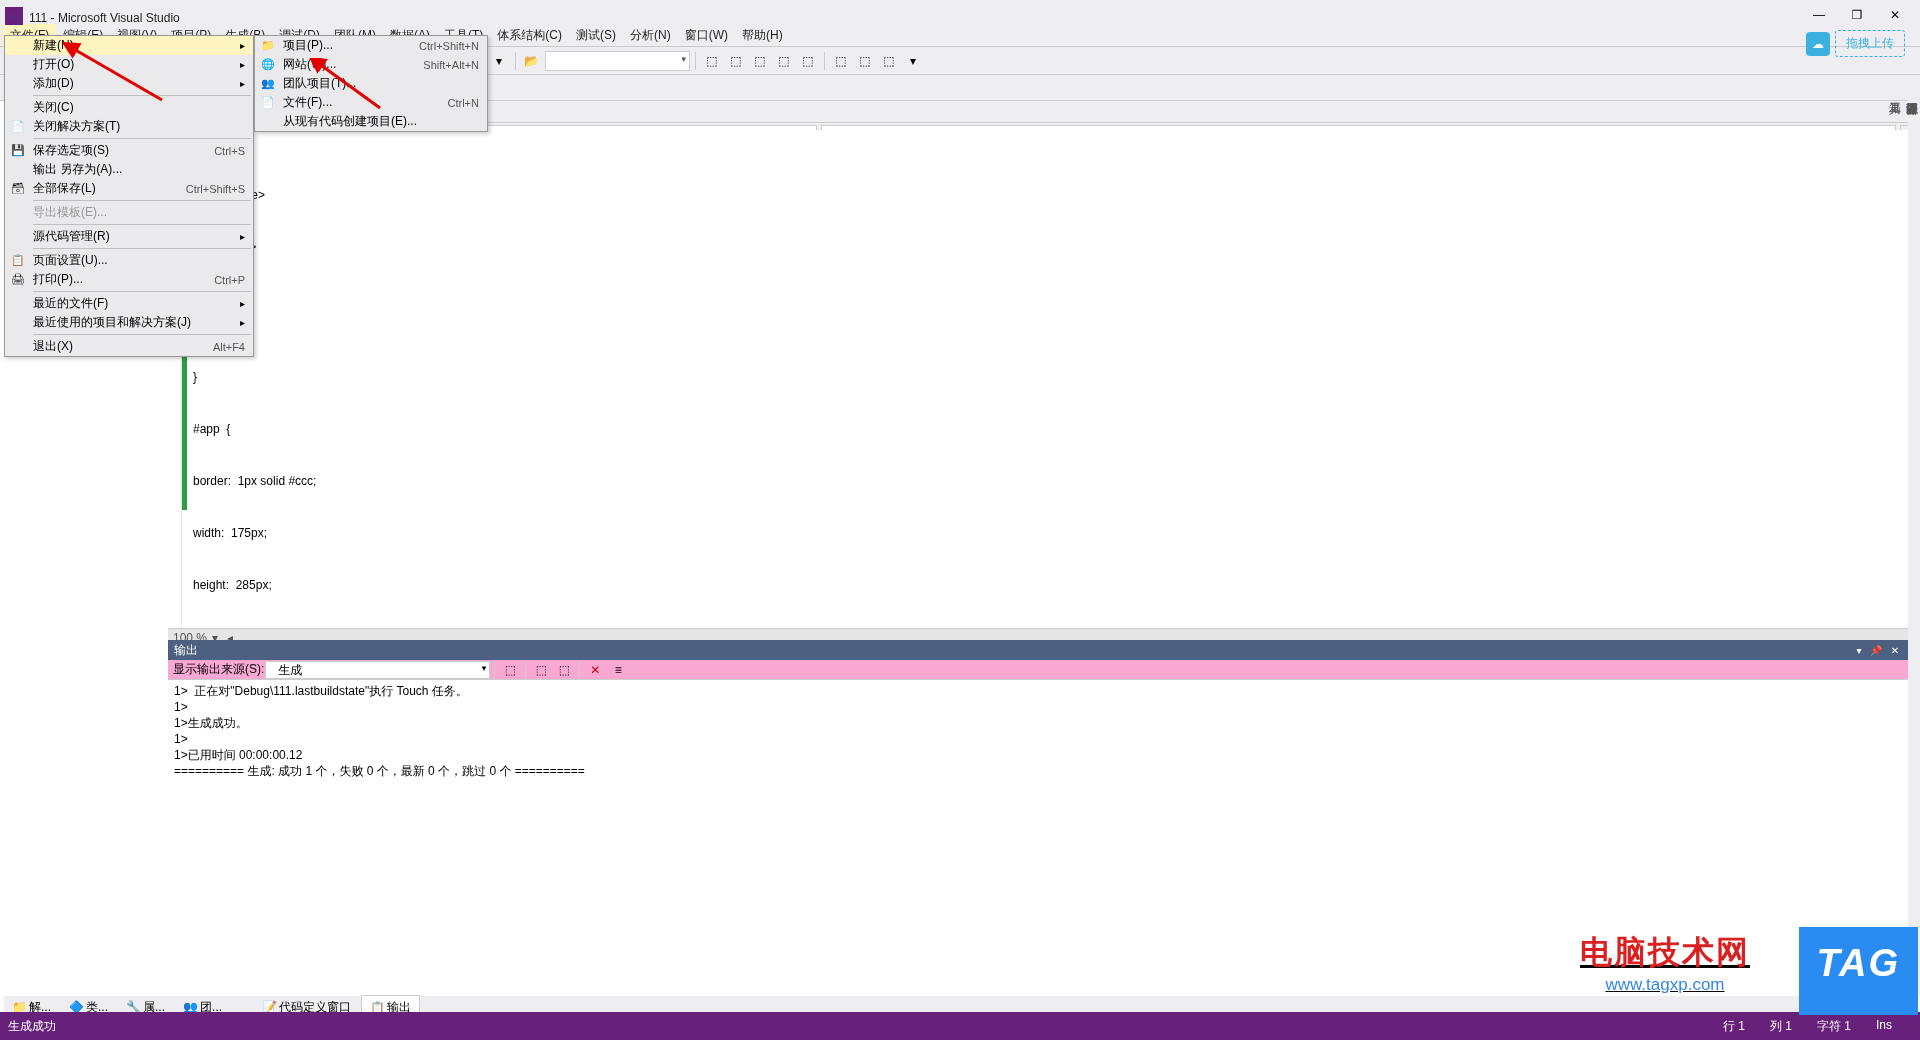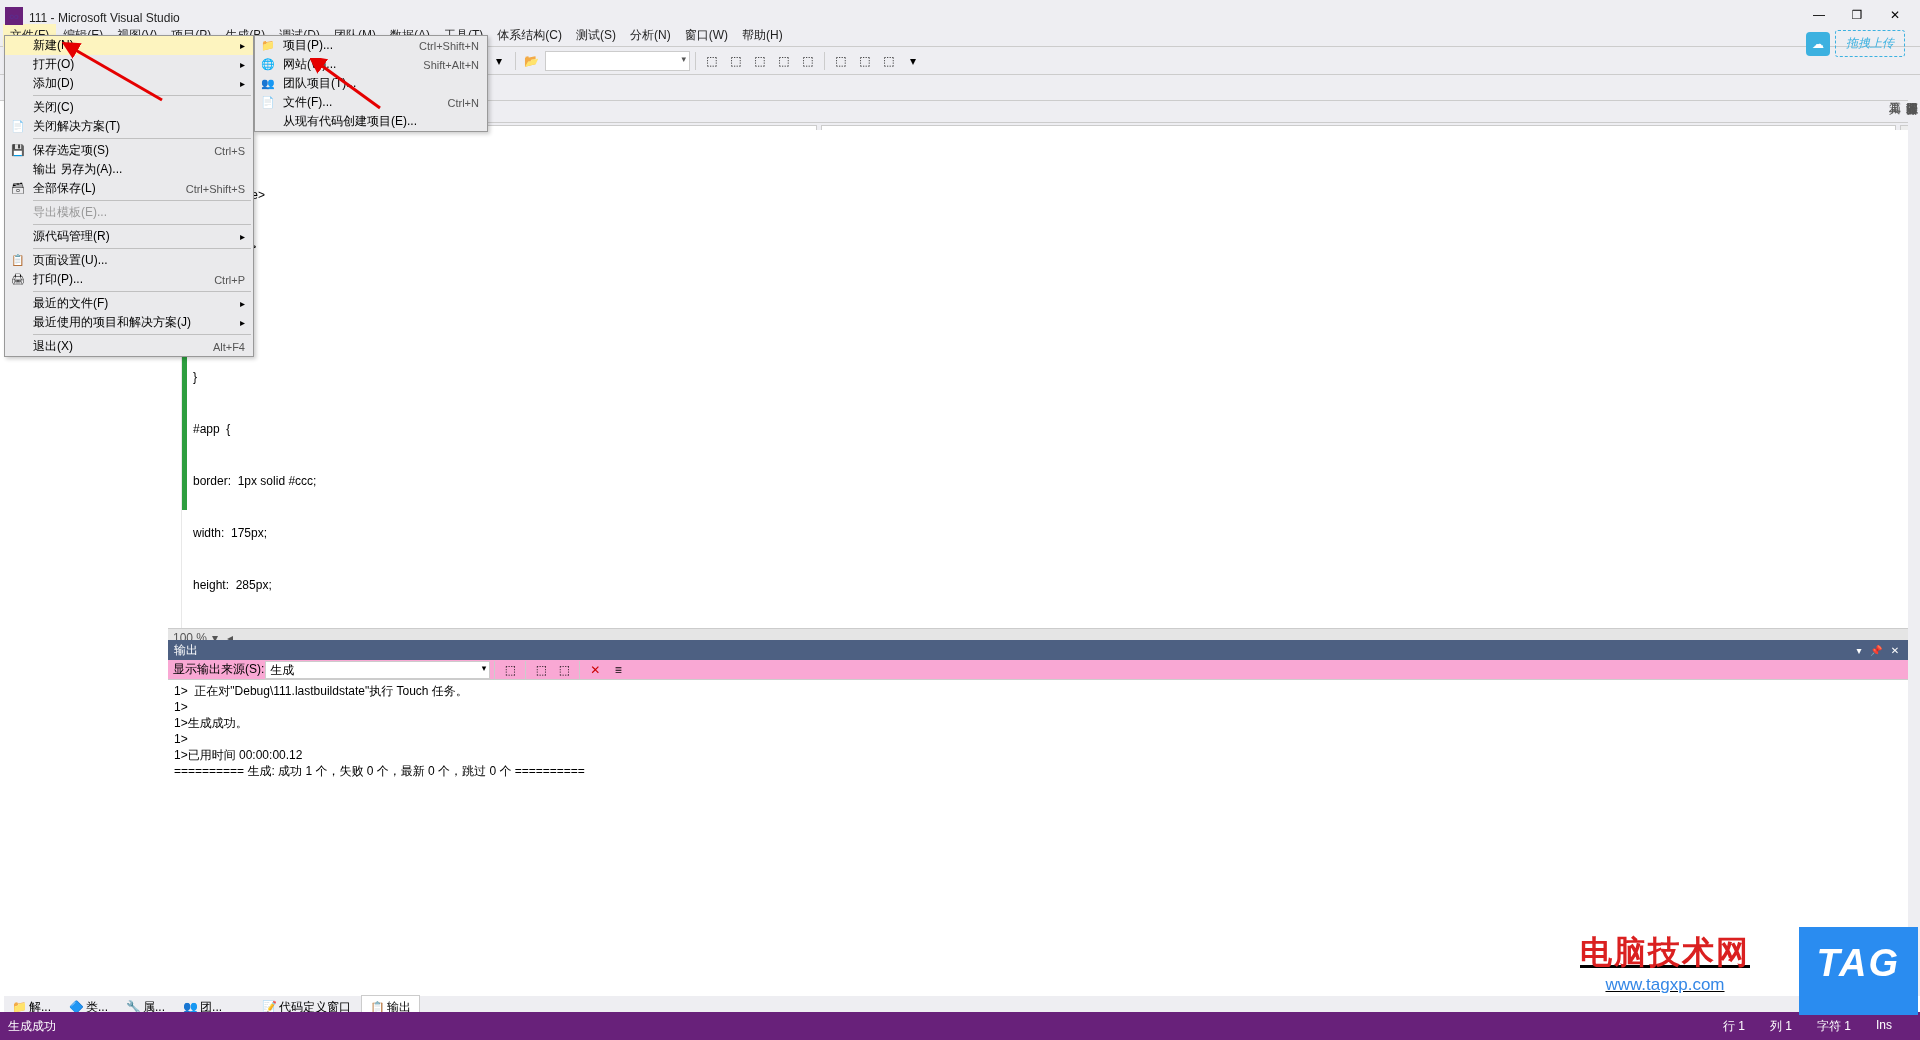--- a/index.html
+++ b/index.html
@@ -32,21 +32,21 @@
     
     .toolbar { height: 28px; background: #eeeef2; display: flex; align-items: center; padding: 0 5px; gap: 2px; border-bottom: 1px solid #ccc; }
     .tool-sep { width: 1px; height: 18px; background: #ccc; margin: 0 3px; }
     .tool-btn { width: 22px; height: 22px; display: flex; align-items: center; justify-content: center; cursor: pointer; }
     .tool-combo { height: 20px; border: 1px solid #ccc; background: #fff; padding: 0 15px 0 5px; font-size: 11px; position: relative; min-width: 60px; }
     .tool-combo::after { content: "▾"; position: absolute; right: 3px; top: 2px; font-size: 9px; color: #555; }
     .tool-combo.wide { width: 145px; }
     
     .cloud-btn { position: absolute; right: 15px; top: 30px; display: flex; align-items: center; gap: 5px; }
     .cloud-icon { width: 24px; height: 24px; background: #3cb1e0; border-radius: 4px; display: flex; align-items: center; justify-content: center; color: #fff; }
-    .cloud-text { border: 1px dashed #3cb1e0; padding: 4px 10px; color: #3cb1e0; border-radius: 3px; font-size: 12px; font-style: italic; }
+    .cloud-text { border: 1px dashed #3cb1e0; padding: 4px 10px; color: #3cb1e0; border-radius: 3px; font-size: 12px; }
     
     .secondary-toolbar { height: 26px; background: #eeeef2; border-bottom: 1px solid #ccc; display: flex; align-items: center; padding-left: 488px; }
     
     .tab-bar { height: 22px; background: #eeeef2; border-bottom: 1px solid #ccc; }
     
     .breadcrumb-bar { height: 22px; background: #eeeef2; border-bottom: 1px solid #ccc; display: flex; margin-left: 168px; }
     .bc-section { flex: 1; border: 1px solid #ccc; background: #fff; margin: 2px; }
     .bc-btn { width: 18px; margin: 2px; border: 1px solid #ccc; background: #eee; }
     
     .editor-area { position: absolute; left: 168px; top: 130px; right: 12px; bottom: 400px; background: #fff; overflow: hidden; }
@@ -55,21 +55,21 @@
     .code-content { position: absolute; left: 25px; top: 0; right: 0; font-family: Consolas, monospace; font-size: 13px; line-height: 25px; white-space: pre; color: #000; }
     .code-red { color: #a31515; }
     
     .zoom-bar { position: absolute; left: 168px; bottom: 394px; right: 12px; height: 18px; background: #e5e5e5; border-top: 1px solid #ccc; display: flex; align-items: center; padding: 0 5px; font-size: 11px; color: #555; gap: 5px; }
     
     .output-panel { position: absolute; left: 168px; right: 12px; bottom: 230px; top: 640px; display: flex; flex-direction: column; }
     .output-header { height: 20px; background: #4d6082; color: #fff; display: flex; align-items: center; padding: 0 6px; font-size: 12px; }
     .output-header-btns { margin-left: auto; display: flex; gap: 4px; }
     .oh-btn { width: 14px; height: 14px; display: flex; align-items: center; justify-content: center; font-size: 10px; cursor: pointer; color: #fff; }
     .output-toolbar { height: 20px; background: #f9a8d4; display: flex; align-items: center; padding: 0 5px; gap: 1px; border-bottom: 1px solid #ccc; }
-    .output-combo { width: 225px; height: 18px; border: 1px solid #ccc; background: #fff; font-size: 11px; padding-left: 4px; position: relative; }
+    .output-combo { width: 225px; height: 18px; border: 1px solid #ccc; background: #fff; font-size: 11px; padding-left: 12px; position: relative; }
     .output-combo::after { content: "▾"; position: absolute; right: 3px; top: 1px; font-size: 9px; }
     .output-text { flex: 1; background: #fff; font-family: Consolas, "NSimSun", monospace; font-size: 12px; padding: 3px 6px; white-space: pre-wrap; line-height: 16px; }
     
     .bottom-tabs { position: absolute; left: 4px; bottom: 22px; right: 4px; height: 22px; background: #eeeef2; display: flex; align-items: center; gap: 2px; }
     .bt-tab { padding: 3px 8px; display: flex; align-items: center; gap: 3px; font-size: 11px; cursor: pointer; }
     .bt-tab.active { background: #fff; border: 1px solid #ccc; border-bottom: none; }
     .bt-icon { width: 14px; height: 14px; display: inline-block; }
     
     .status-bar { position: absolute; left: 0; right: 0; bottom: 0; height: 28px; background: #68217a; color: #fff; display: flex; align-items: center; padding: 0 8px; font-size: 11px; }
     .status-right { margin-left: auto; display: flex; gap: 25px; padding-right: 20px; }

